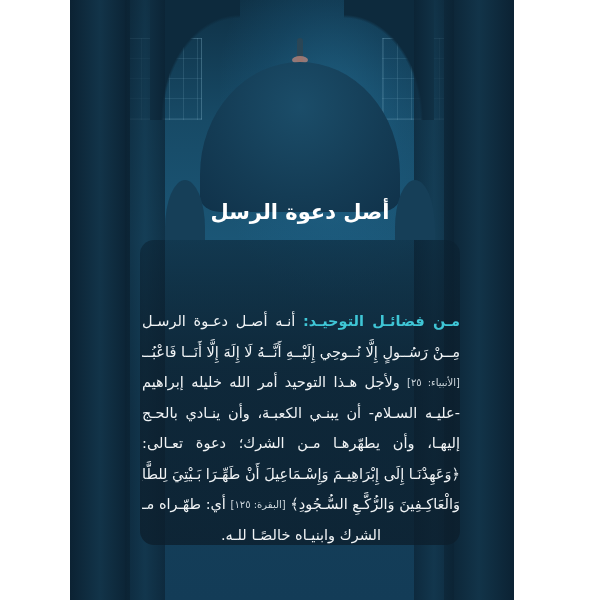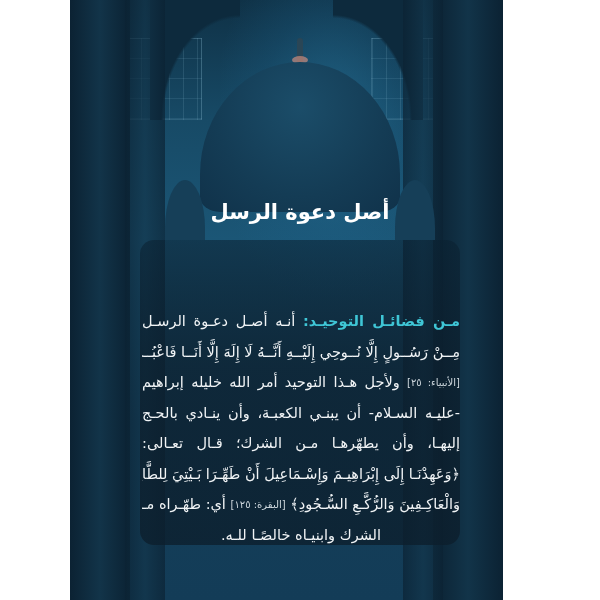--- a/index.html
+++ b/index.html
@@ -1,19 +1,20 @@
 <!DOCTYPE html>
 <html><head>
 <meta charset="utf-8">
 <style>
   html, body { margin: 0; padding: 0; background: #ffffff; }
   body { width: 600px; height: 600px; position: relative; overflow: hidden; font-family: "DejaVu Sans", sans-serif; }
   .page {
     position: absolute; left: 70px; top: 0; width: 433px; height: 600px; overflow: hidden;
     background: linear-gradient(180deg, #0f3146 0%, #174a66 20%, #1b5676 40%, #143f5a 70%, #133c57 100%);
+    padding-left: 11px;
   }
   .sky-glow {
     position: absolute; left: 150px; top: 0; width: 220px; height: 300px;
     background: radial-gradient(ellipse at 50% 40%, rgba(40,120,160,0.55) 0%, rgba(30,100,140,0.25) 45%, rgba(0,0,0,0) 75%);
   }
   .pillar { position: absolute; top: 0; height: 600px; background: linear-gradient(90deg, #0b2233, #123449 50%, #0b2233); }
   .pillar.left { left: 0; width: 60px; }
   .pillar.left2 { left: 55px; width: 40px; opacity: .7; }
   .pillar.right { right: 0; width: 70px; }
   .pillar.right2 { right: 60px; width: 40px; opacity: .7; }
@@ -78,18 +79,18 @@
 
   <div class="title">أصل دعوة الرسل</div>
 
   <div class="card"></div>
 
   <div class="body-text">
     <span class="line"><span class="accent">مـن فضائـل التوحيـد:</span><span> أنـه أصـل دعـوة الرسـل</span></span>
     <span class="line">مِــنْ رَسُــولٍ إِلَّا نُــوحِي إِلَيْــهِ أَنَّــهُ لَا إِلَهَ إِلَّا أَنَــا فَاعْبُــدُونِ﴾</span>
     <span class="line"><span class="cite">[الأنبياء: ٢٥]</span><span> ولأجل هـذا التوحيد أمر الله خليله إبراهيم</span></span>
     <span class="line">-عليـه السـلام- أن يبنـي الكعبـة، وأن ينـادي بالحـج</span>
-    <span class="line">إليهـا، وأن يطهّرهـا مـن الشرك؛ قـال تعـالى:</span>
+    <span class="line">إليهـا، وأن يطهّرهـا مـن الشرك؛ دعوة تعـالى:</span>
     <span class="line">﴿وَعَهِدْنَـا إِلَى إِبْرَاهِيـمَ وَإِسْـمَاعِيلَ أَنْ طَهِّـرَا بَـيْتِيَ لِلطَّائِـفِينَ</span>
     <span class="line"><span>وَالْعَاكِـفِينَ وَالرُّكَّـعِ السُّـجُودِ﴾ </span><span class="cite">[البقرة: ١٢٥]</span><span> أي: طهّـراه مـن</span></span>
     <span class="line last">الشرك وابنيـاه خالصًـا للـه.</span>
   </div>
 </div>
 
 </body></html>

